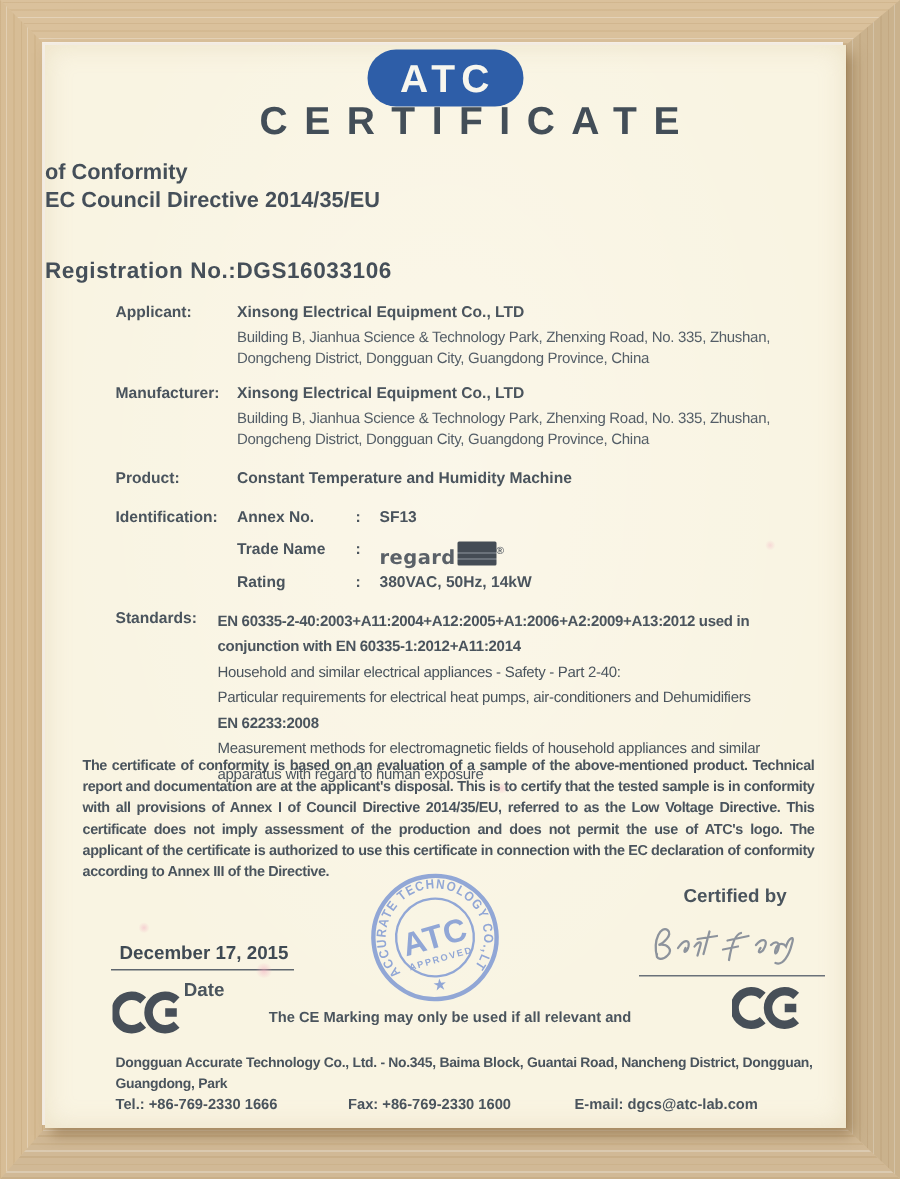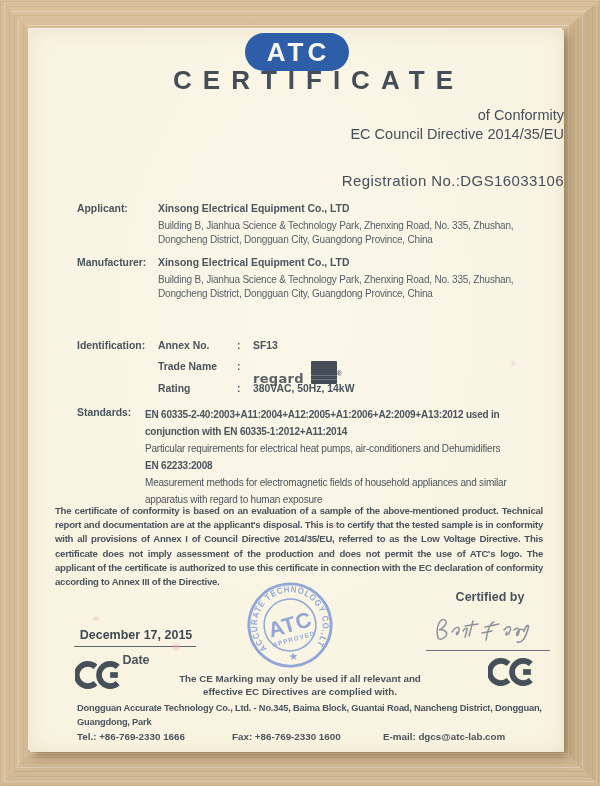--- a/index.html
+++ b/index.html
@@ -33,38 +33,38 @@
          box-shadow:-2px -2px 0 rgba(255,255,255,.75), 4px 5px 9px rgba(115,82,38,.5),
                     inset 0 0 18px rgba(205,180,130,.28);
          color:#4a545d;}
   .abs{position:absolute;}
   
   .atc-pill{left:50%;top:3px;transform:translateX(-50%);width:104px;height:38px;border-radius:19px;
             background:#2e5ea8;color:#f7f6ee;font-weight:bold;font-size:26px;letter-spacing:4px;
             text-align:center;line-height:38px;z-index:3;text-indent:3px;}
   .cert-title{left:16px;top:35px;width:100%;text-align:center;font-size:26px;font-weight:bold;
               letter-spacing:11px;text-indent:11px;color:#434e58;z-index:1;}
-  .h-sub{left:0;width:100%;text-align:right;font-weight:normal;color:#454f59;}
+  .h-sub{left:0;width:100%;text-align:left;font-weight:bold;color:#454f59;}
   .sub1{top:77px;font-size:14.5px;}
   .sub2{top:96px;font-size:14.5px;}
   .sub3{top:113px;font-size:14.5px;}
   .reg{top:142px;font-size:15px;letter-spacing:.4px;}
   
   .row{left:47px;width:470px;font-size:10px;line-height:14px;}
   .row .lab{position:absolute;left:0;top:0;width:80px;font-weight:bold;font-size:10.4px;}
   .row .val{margin-left:81px;width:386px;letter-spacing:-.2px;}
   .bname{font-weight:bold;font-size:10.4px;letter-spacing:0;margin-bottom:3px;}
   .addr{color:#545e67;}
   .id-row{left:47px;width:470px;height:20px;font-size:10.4px;font-weight:bold;}
   .id-row .k{position:absolute;left:81px;}
   .id-row .s{position:absolute;left:160px;}
   .id-row .v{position:absolute;left:176px;}
   .semsong{font-size:13px;font-weight:bold;color:#5a6168;letter-spacing:.3px;font-family:"DejaVu Sans",sans-serif;}
-  .cjk{display:inline-block;width:26px;height:23px;overflow:hidden;color:rgba(0,0,0,0);
-       vertical-align:-1px;margin-left:7px;border-radius:1px;
+  .cjk{display:inline-block;width:26px;height:16px;overflow:hidden;color:rgba(0,0,0,0);
+       vertical-align:-1px;margin-left:1px;border-radius:1px;
        background:linear-gradient(0deg,#444c55 0 4px,#6a727b 4px 5px,#444c55 5px 8px,#6a727b 8px 9px,#444c55 9px 12px);}
   .regmark{font-size:7px;vertical-align:7px;color:#5a6168;}
   .std-lines{margin-left:68px;width:390px;font-size:10px;line-height:17px;letter-spacing:-.2px;}
   .std-lines .b{font-weight:bold;}
   
   .decl{left:25px;top:474px;width:488px;font-size:9.6px;font-weight:bold;line-height:14.2px;
         text-align:justify;letter-spacing:-.25px;color:#4a545d;}
   
   .stamp{left:216px;top:551px;width:88px;height:88px;opacity:.82;transform:rotate(-6deg);}
   .certby{left:400px;top:560px;width:120px;text-align:center;font-size:12.5px;font-weight:bold;}
@@ -110,20 +110,26 @@
     </div>
 
     <div class="abs row" style="top:226px">
       <span class="lab">Manufacturer:</span>
       <div class="val">
         <div class="bname">Xinsong Electrical Equipment Co., LTD</div>
         <div class="addr">Building B, Jianhua Science &amp; Technology Park, Zhenxing Road, No. 335, Zhushan, Dongcheng District, Dongguan City, Guangdong Province, China</div>
       </div>
     </div>
 
+    <div class="abs row" style="top:283px">
+      <span class="lab">Product:</span>
+      <div class="val">
+          <div class="bname">Constant Temperature and Humidity Machine</div>
+        </div>
+    </div>
 
     <div class="abs id-row" style="top:310px">
       <span class="lab" style="position:absolute;left:0;font-weight:bold;font-size:10.4px;">Identification:</span>
       <span class="k">Annex No.</span>
       <span class="s">:</span>
       <span class="v">SF13</span>
     </div>
     <div class="abs id-row" style="top:331px">
       <span class="k">Trade Name</span>
       <span class="s">:</span>
@@ -132,20 +138,21 @@
     <div class="abs id-row" style="top:353px">
       <span class="k">Rating</span>
       <span class="s">:</span>
       <span class="v">380VAC, 50Hz, 14kW</span>
     </div>
 
     <div class="abs row" style="top:376px">
       <span class="lab">Standards:</span>
       <div class="std-lines">
         <div class="b">EN 60335-2-40:2003+A11:2004+A12:2005+A1:2006+A2:2009+A13:2012 used in conjunction with EN 60335-1:2012+A11:2014</div>
+        <div>Household and similar electrical appliances - Safety - Part 2-40:</div>
         <div>Particular requirements for electrical heat pumps, air-conditioners and Dehumidifiers</div>
         <div class="b">EN 62233:2008</div>
         <div>Measurement methods for electromagnetic fields of household appliances and similar apparatus with regard to human exposure</div>
       </div>
     </div>
 
     <div class="abs decl">The certificate of conformity is based on an evaluation of a sample of the above-mentioned product. Technical report and documentation are at the applicant's disposal. This is to certify that the tested sample is in conformity with all provisions of Annex I of Council Directive 2014/35/EU, referred to as the Low Voltage Directive. This certificate does not imply assessment of the production and does not permit the use of ATC's logo. The applicant of the certificate is authorized to use this certificate in connection with the EC declaration of conformity according to Annex III of the Directive.</div>
 
     <svg class="abs stamp" viewBox="0 0 90 90">
       <circle cx="45" cy="45" r="42" fill="none" stroke="#7b96d3" stroke-width="3"></circle>
@@ -188,21 +195,20 @@
     <svg class="abs ce ce-right" viewBox="0 0 56 34" aria-label="CE">
       <g fill="none" stroke="#474f58" stroke-width="6.6">
         <path d="M 23.9 7.5 A 13 13 0 1 0 23.9 26.5"></path>
         <path d="M 49.9 7.5 A 13 13 0 1 0 49.9 26.5"></path>
         <path d="M 41 17 H 50"></path>
       </g>
     </svg>
 
     <div class="abs notice">
       <div>The CE Marking may only be used if all relevant and</div>
-      <div>effective EC Directives are complied with.</div>
     </div>
 
     <div class="abs footer-addr">Dongguan Accurate Technology Co., Ltd. - No.345, Baima Block, Guantai Road, Nancheng District, Dongguan, Guangdong, Park</div>
     <div class="abs contact">
       <span class="tel">Tel.: +86-769-2330 1666</span>
       <span class="fax">Fax: +86-769-2330 1600</span>
       <span class="email">E-mail: dgcs@atc-lab.com</span>
     </div>
 
     <div class="abs stain" style="left:140px;top:612px;width:12px;height:10px;opacity:.5"></div>

